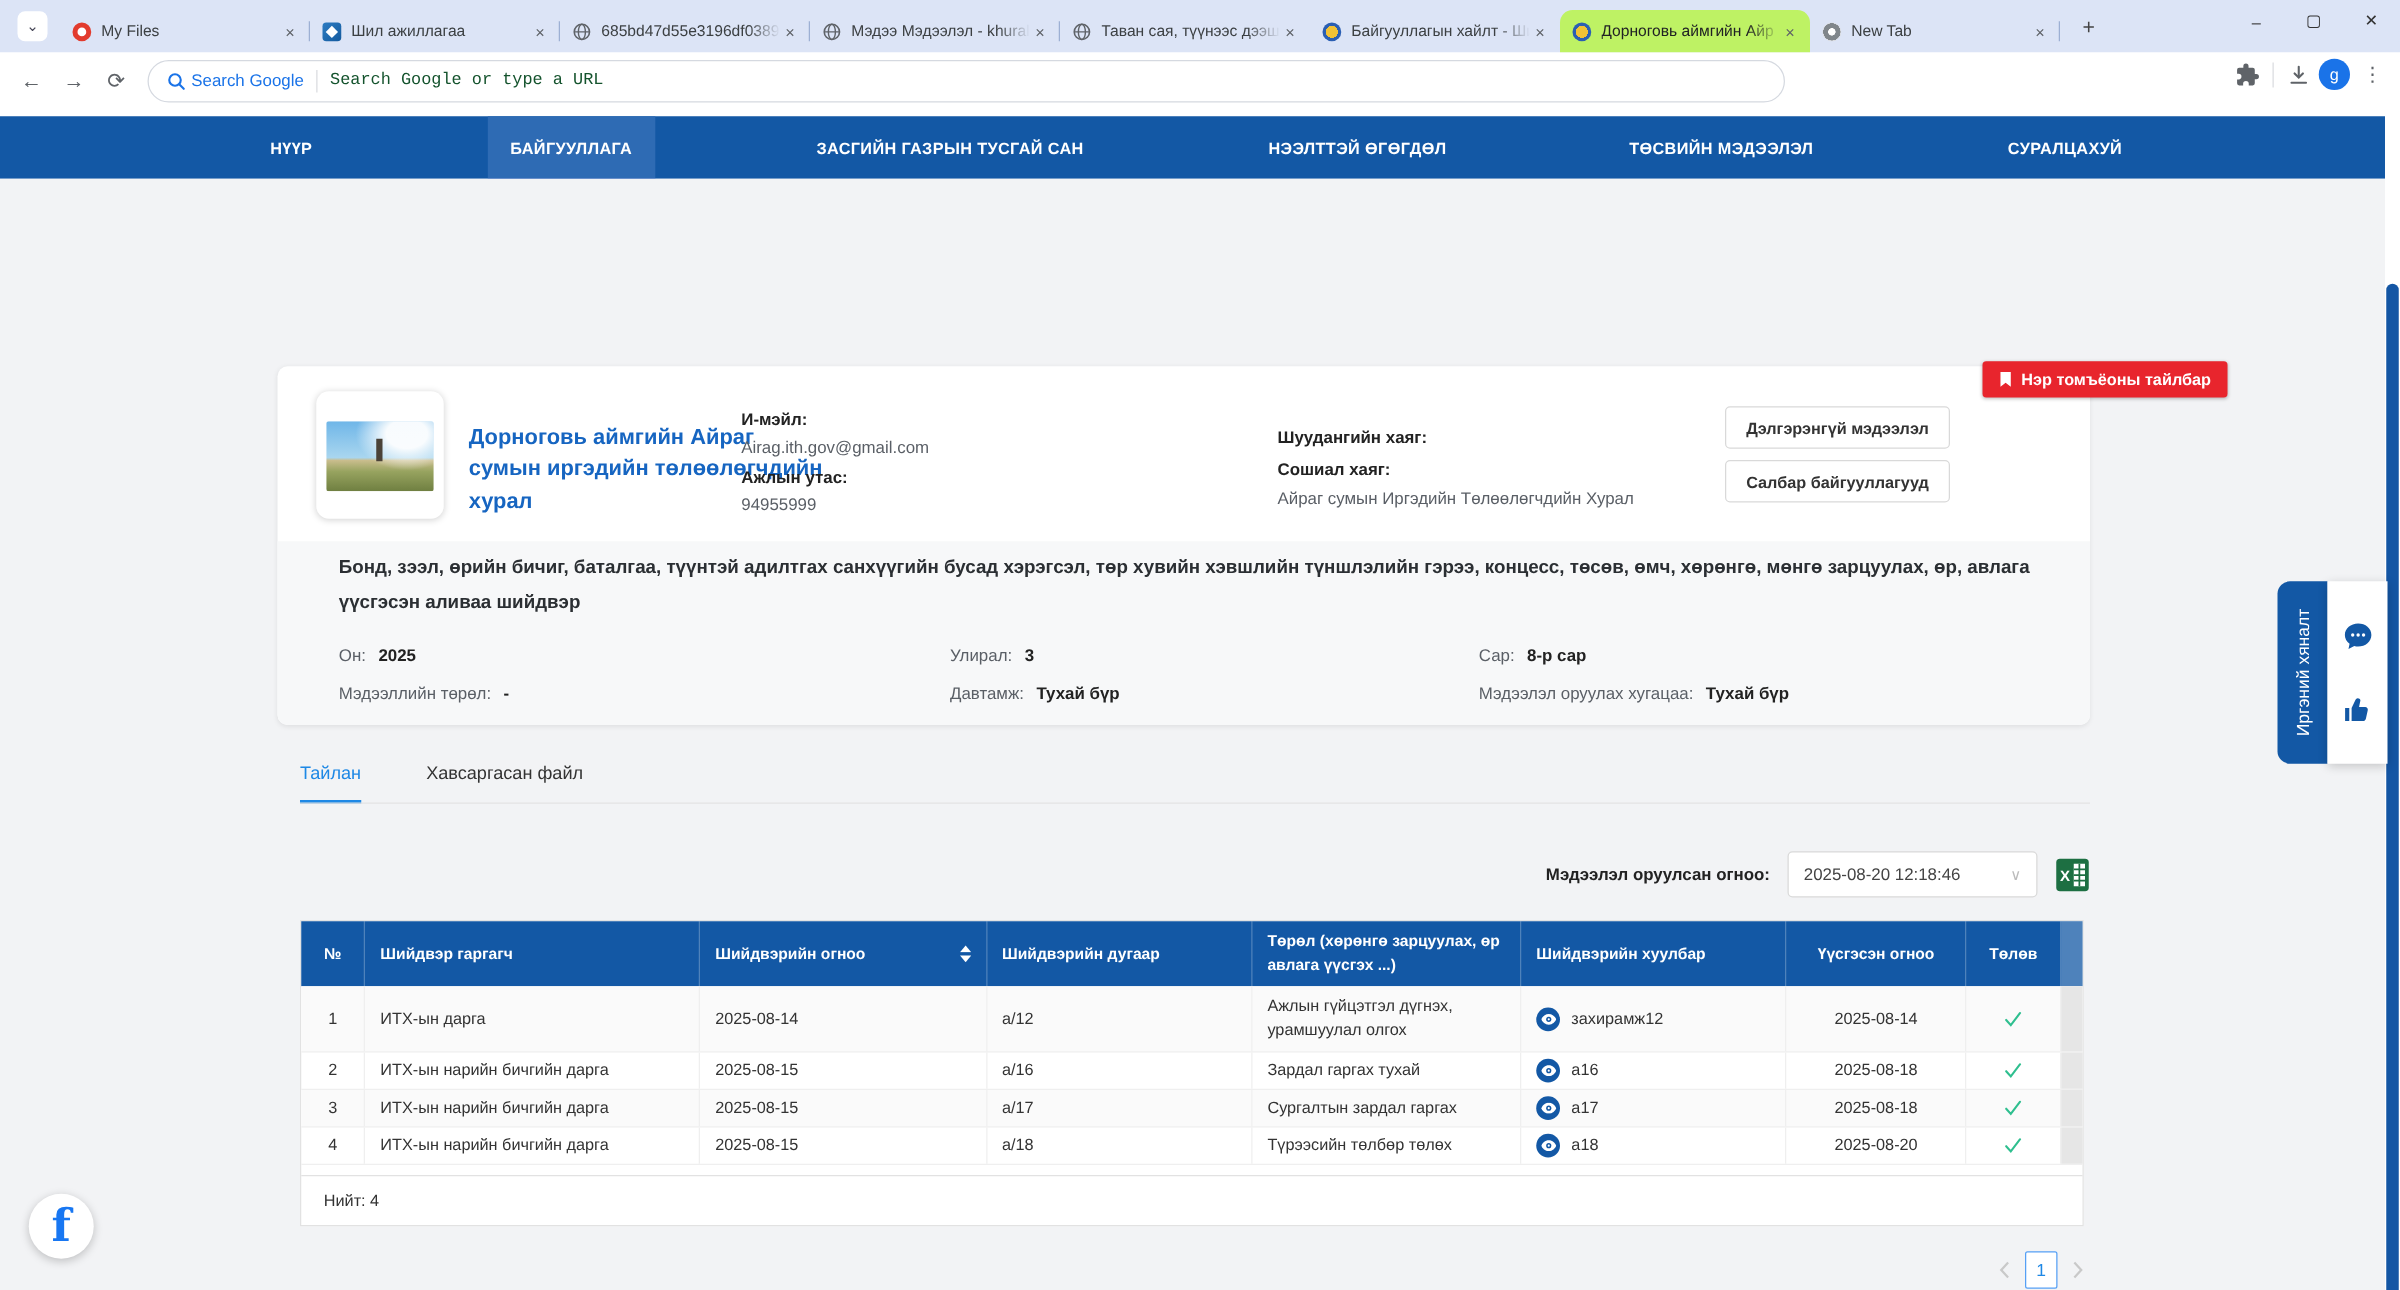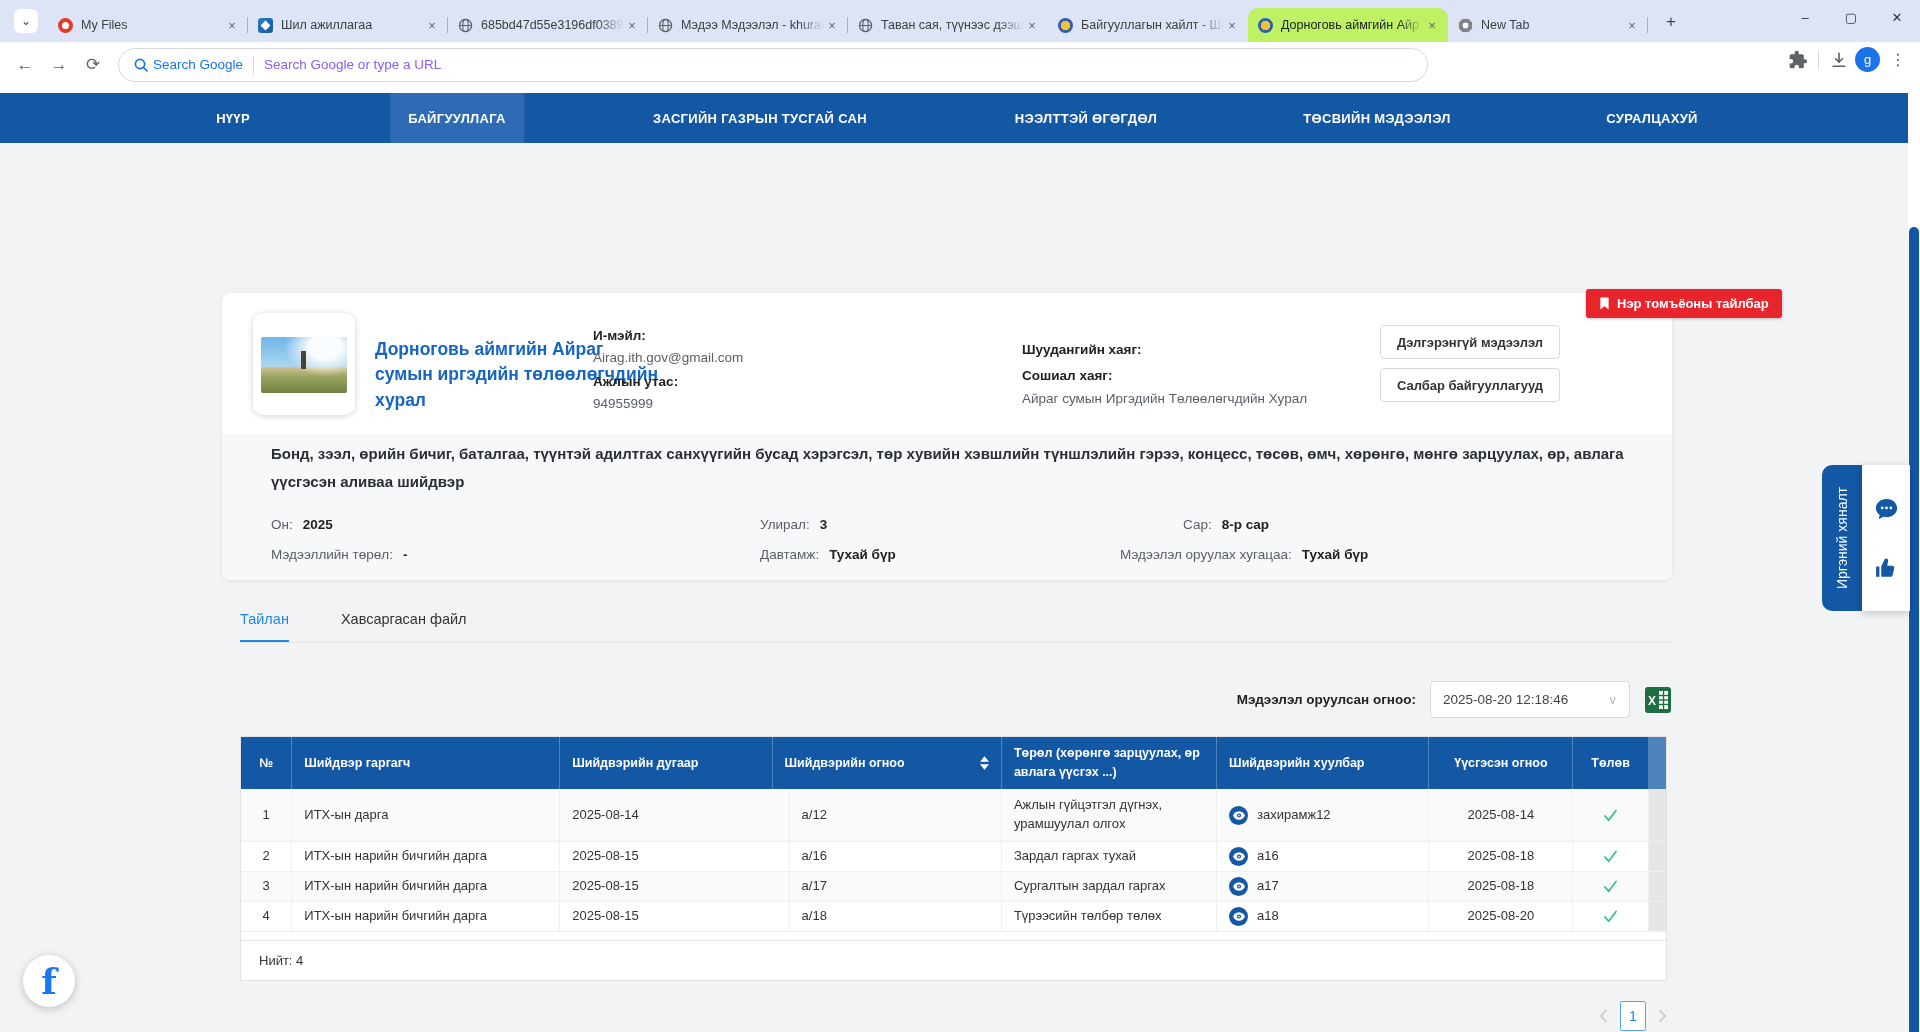--- a/index.html
+++ b/index.html
@@ -25,21 +25,21 @@
   .newtab-btn { width:26px; height:26px; margin:0 0 7px 10px; font-size:17px; color:#444; display:flex; align-items:center; justify-content:center; border-radius:50%; cursor:pointer; }
   .win-controls { position:absolute; right:0; top:0; height:34px; display:flex; }
   .win-btn { width:46px; height:34px; display:flex; align-items:center; justify-content:center; font-size:13px; color:#333; cursor:pointer; }
 
   .toolbar { position:absolute; left:0; top:42px; width:1920px; height:45px; background:#fff; display:flex; align-items:center; }
   .nav-ico { font-size:17px; color:#5f6368; width:34px; height:34px; display:flex; align-items:center; justify-content:center; border-radius:50%; cursor:pointer; }
   .nav-ico.back { margin-left:8px; }
   .omnibox { margin-left:8px; width:1310px; height:34px; border:1px solid #d5d9e0; border-radius:17px; background:#fff; display:flex; align-items:center; padding:0 14px; }
   .omni-kw { color:#1a73e8; font-size:13.5px; margin:0 10px 0 4px; }
   .omni-sep { width:1px; height:18px; background:#dadce0; margin-right:10px; }
-  .omni-ph { color:#8b5cf6; font-size:13.5px; }
+  .omni-ph { color:#14532d; font-size:13.5px;font-family:Liberation Mono, monospace; }
   .toolbar-right { position:absolute; right:10px; top:47px; display:flex; align-items:center; gap:6px; }
   .tb-sep { width:1px; height:20px; background:#dadce0; margin:0 4px; }
   .avatar { width:25px; height:25px; border-radius:50%; background:#1a73e8; color:#fff; font-size:13px; display:flex; align-items:center; justify-content:center; cursor:pointer; }
   .kebab { font-size:16px; color:#5f6368; width:24px; text-align:center; cursor:pointer; }
 
   
   .navbar { position:absolute; left:0; top:93px; width:1908px; height:50px; background:#1358a5; }
   .nav-item { position:absolute; top:0; height:50px; display:flex; align-items:center; transform:translateX(-50%); color:#fff; font-size:13px; font-weight:bold; letter-spacing:.3px; cursor:pointer; white-space:nowrap; }
   .nav-item.active-box { background:#2e6bb4; padding:0 18px; border-bottom:4px solid #5f7ad0; height:54px; }
 
@@ -279,21 +279,21 @@
       <span class="f-value">8-р сар</span>
     </div>
     <div class="field" style="left:271px; top:404px;">
       <span class="f-label">Мэдээллийн төрөл:</span>
       <span class="f-value">-</span>
     </div>
     <div class="field" style="left:760px; top:404px;">
       <span class="f-label">Давтамж:</span>
       <span class="f-value">Тухай бүр</span>
     </div>
-    <div class="field" style="left:1120px; top:404px;">
+    <div class="field" style="left:1183px; top:404px;">
       <span class="f-label">Мэдээлэл оруулах хугацаа:</span>
       <span class="f-value">Тухай бүр</span>
     </div>
 
     <div class="rtabs">
       <div class="rtab active">Тайлан</div>
       <div class="rtab">Хавсаргасан файл</div>
     </div>
     <div class="rtabs-line"></div>
 
@@ -311,32 +311,32 @@
         <line x1="15" y1="18.5" x2="24" y2="18.5" stroke="#1d6f42" stroke-width="1.4"></line>
         <line x1="19.5" y1="5" x2="19.5" y2="23" stroke="#1d6f42" stroke-width="1.4"></line>
         <text x="8" y="19" font-size="12" font-weight="bold" fill="#fff" text-anchor="middle" font-family="Liberation Sans, sans-serif">X</text>
       </svg>
     </div>
 
     <div class="tbl">
       <div class="trow thead">
         <div class="th w-no">№</div>
         <div class="th w-maker">Шийдвэр гаргагч</div>
-        <div class="th w-dnum">Шийдвэрийн дугаар</div>
         <div class="th w-ddate">
           <span>Шийдвэрийн огноо</span>
           <span class="sort-box">
             <svg width="9" height="6" viewBox="0 0 10 6">
                 <path d="M5 0l5 6H0z" fill="#fff"></path>
               </svg>
             <svg width="9" height="6" viewBox="0 0 10 6">
                 <path d="M5 6L0 0h10z" fill="#fff"></path>
               </svg>
           </span>
         </div>
+        <div class="th w-dnum">Шийдвэрийн дугаар</div>
         <div class="th w-type">Төрөл (хөрөнгө зарцуулах, өр авлага үүсгэх ...)</div>
         <div class="th w-copy">Шийдвэрийн хуулбар</div>
         <div class="th w-created">Үүсгэсэн огноо</div>
         <div class="th w-status">Төлөв</div>
         <div class="th w-strip" style="background:rgba(255,255,255,.25);"></div>
       </div>
 
       <div class="trow tbody-row tall odd">
         <div class="tb w-no">1</div>
         <div class="tb w-maker">ИТХ-ын дарга</div>

